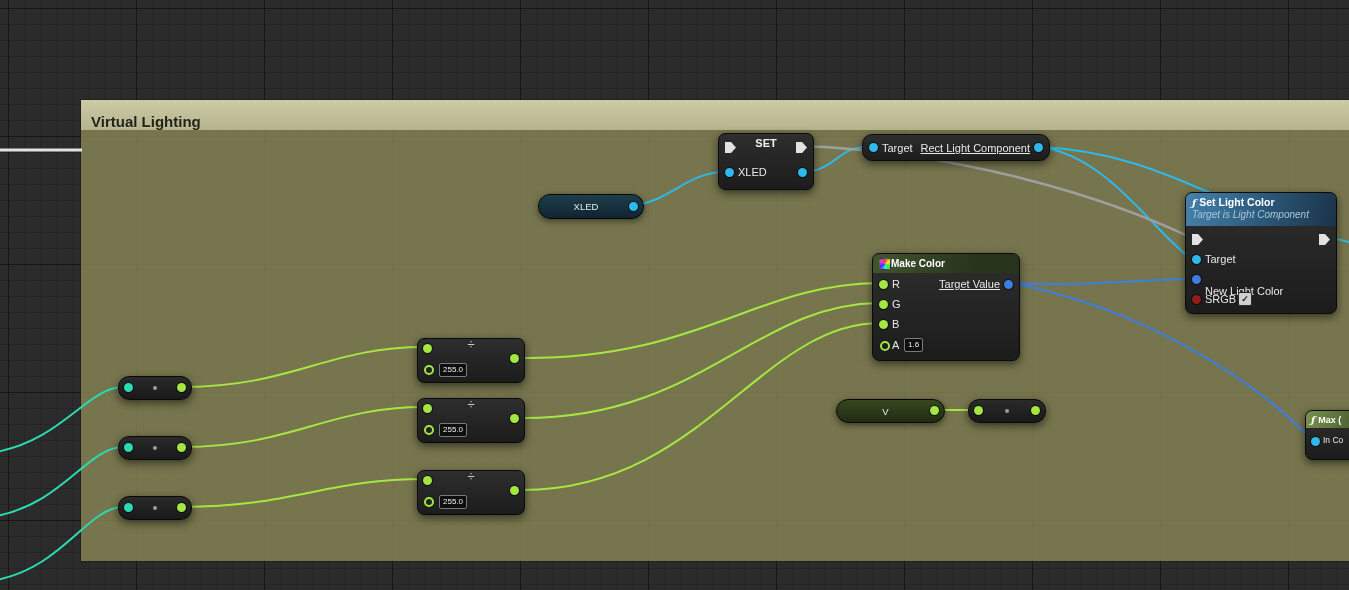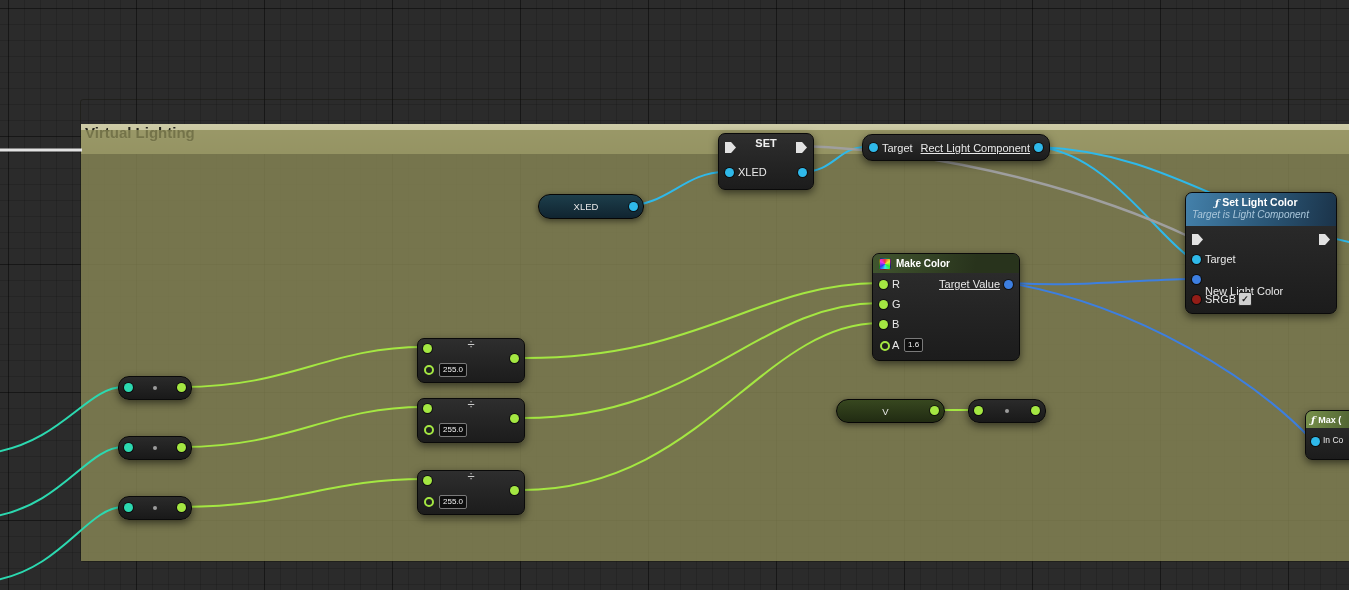--- a/index.html
+++ b/index.html
@@ -11,22 +11,22 @@
       linear-gradient(90deg, rgba(0,0,0,0.38) 1px, transparent 1px),
       linear-gradient(rgba(0,0,0,0.13) 1px, transparent 1px),
       linear-gradient(90deg, rgba(0,0,0,0.13) 1px, transparent 1px);
     background-size:128px 128px,128px 128px,16px 16px,16px 16px;
     background-position:8px 8px;
     font-family:"Liberation Sans", sans-serif;
   }
   
   .comment{position:absolute;z-index:1;border:1px solid rgba(20,20,10,0.45);border-radius:3px;}
   .comment-header{height:30px;background:linear-gradient(#cdcba6,#b6b48d);
-    display:flex;align-items:flex-start;padding:0 4px;font-weight:bold;font-size:15px;
-    color:#23231a;text-shadow:0 1px 0 rgba(255,255,255,0.15);margin-top:24px;}
+    display:flex;align-items:flex-end;padding:0 10px;font-weight:bold;font-size:15px;
+    color:#23231a;text-shadow:0 1px 0 rgba(255,255,255,0.15);}
   .comment-body{position:absolute;left:0;right:0;top:30px;bottom:0;background:rgba(140,139,87,0.78);}
   
   #wires{position:absolute;left:0;top:0;z-index:2;pointer-events:none;}
   #wires path{fill:none;}
   
   .node{position:absolute;z-index:3;background:linear-gradient(#2e2e2e,#1c1c1c);
     border:1px solid #0a0a0a;border-radius:7px;box-shadow:0 3px 8px rgba(0,0,0,0.55);
     color:#e6e6e6;}
   .pillnode{border-radius:11px;background:linear-gradient(#2a2a2a,#191919);}
   .getter{position:absolute;z-index:3;border:1px solid #060606;border-radius:12px;
@@ -40,24 +40,24 @@
   .lbl{position:absolute;font-size:11px;color:#e8e8e8;white-space:nowrap;}
   .lbl-r{text-align:right;text-decoration:underline;}
   .valbox{position:absolute;height:12px;line-height:12px;padding:0 3px;background:#0e0e0e;
     border:1px solid #7a7a7a;border-radius:2px;font-size:8px;color:#efefef;white-space:nowrap;}
   .divsym{position:absolute;top:-2px;left:0;right:0;text-align:center;font-size:13px;color:#cccccc;}
   .dot{position:absolute;width:4px;height:4px;border-radius:50%;background:#9c9c9c;}
   
   .hdr-set{position:absolute;top:3px;left:0;right:0;text-align:center;font-weight:bold;font-size:11px;color:#f0f0f0;}
   .hdr-slc{position:absolute;top:0;left:0;right:0;height:33px;border-radius:6px 6px 0 0;
     background:linear-gradient(100deg,#4481ab 0%,#2a5676 55%,#1b3349 100%);padding:3px 6px;box-sizing:border-box;}
-  .hdr-slc .t1{font-weight:bold;font-size:10.5px;color:#ffffff;margin-left:23px;}
+  .hdr-slc .t1{font-weight:bold;font-size:10.5px;color:#ffffff;}
   .hdr-slc .t2{font-style:italic;font-size:10px;color:#a9c6da;margin-top:1px;}
   .hdr-mc{position:absolute;top:0;left:0;right:0;height:19px;border-radius:6px 6px 0 0;
-    background:linear-gradient(100deg,#41552f 0%,#28331c 70%);display:flex;align-items:center;gap:5px;padding:0 6px;
+    background:linear-gradient(100deg,#41552f 0%,#28331c 70%);display:flex;align-items:center;padding:0 6px;
     font-weight:bold;font-size:10px;color:#fff;}
   .hdr-max{position:absolute;top:0;left:0;right:0;height:17px;border-radius:6px 6px 0 0;
     background:linear-gradient(100deg,#78914c 0%,#47592c 80%);display:flex;align-items:center;gap:3px;padding:0 5px;
     font-weight:bold;font-size:9px;color:#fff;}
   .fnicon{font-style:italic;font-family:"DejaVu Serif",serif;font-size:10px;color:#fff;}
   .colorwheel{width:10px;height:10px;border-radius:2px;
     background:conic-gradient(#e33,#ee3,#3e3,#3ee,#33e,#e3e,#e33);border:1px solid rgba(0,0,0,.5);}
   .checkbox{position:absolute;width:12px;height:12px;background:#cfcfcf;border:1px solid #2a2a2a;border-radius:2px;
     font-size:9px;line-height:12px;text-align:center;color:#1b1b1b;font-weight:bold;}
 </style>

